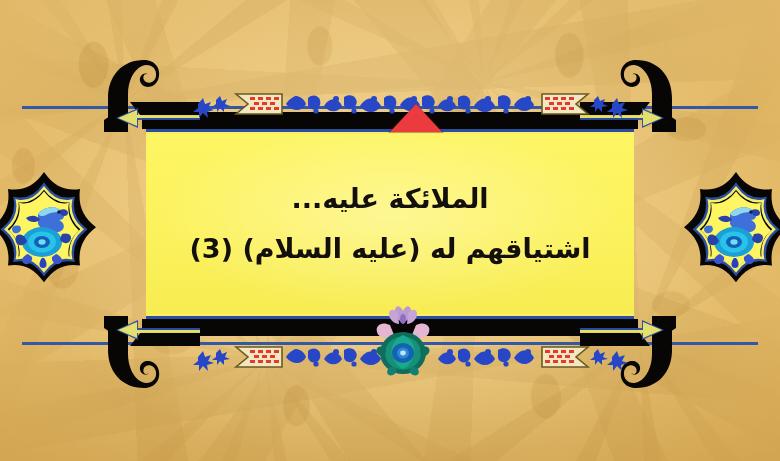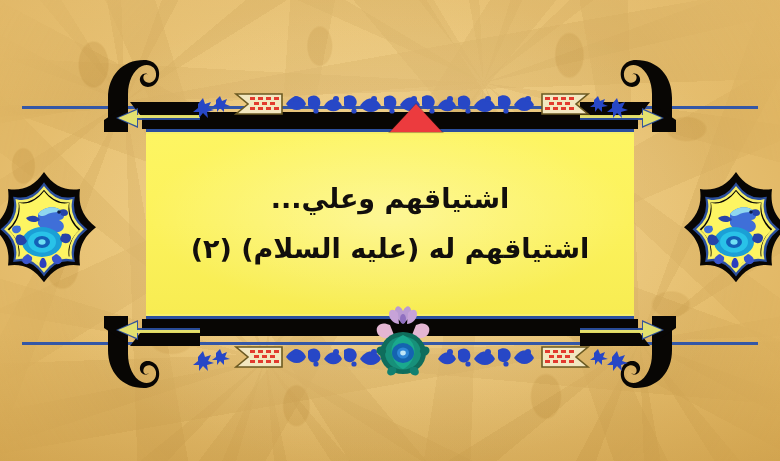--- a/index.html
+++ b/index.html
@@ -130,22 +130,22 @@
   <div class="bg bg-vig"></div>
 
   <div class="frame">
 
     <div class="hair hair-top"></div>
     <div class="hair hair-bot"></div>
 
     <div class="panel">
       <div class="panel-inner-glow"></div>
       <div class="text-wrap">
-        <div class="ar-line ar-line-1">اشتياقهم وعلي...</div>
-        <div class="ar-line ar-line-2">اشتياقهم له (عليه السلام) (٢)</div>
+        <div class="ar-line ar-line-1">الملائكة عليه...</div>
+        <div class="ar-line ar-line-2">اشتياقهم له (عليه السلام) (3)</div>
       </div>
     </div>
 
     <div class="fbar fbar-top"></div>
     <div class="fbar fbar-bot"></div>
     <div class="pipe pipe-blue   pt-b"></div>
     <div class="pipe pipe-yellow pt-y"></div>
     <div class="pipe pipe-blue   pb-b"></div>
     <div class="pipe pipe-yellow pb-y"></div>
 

